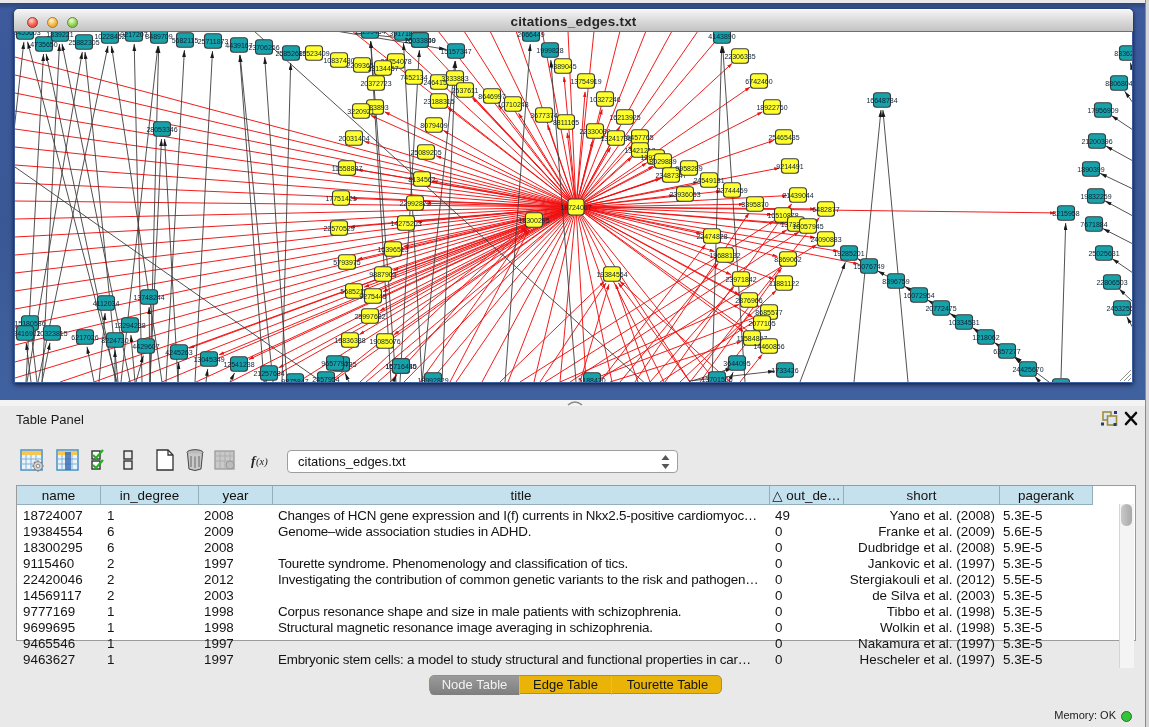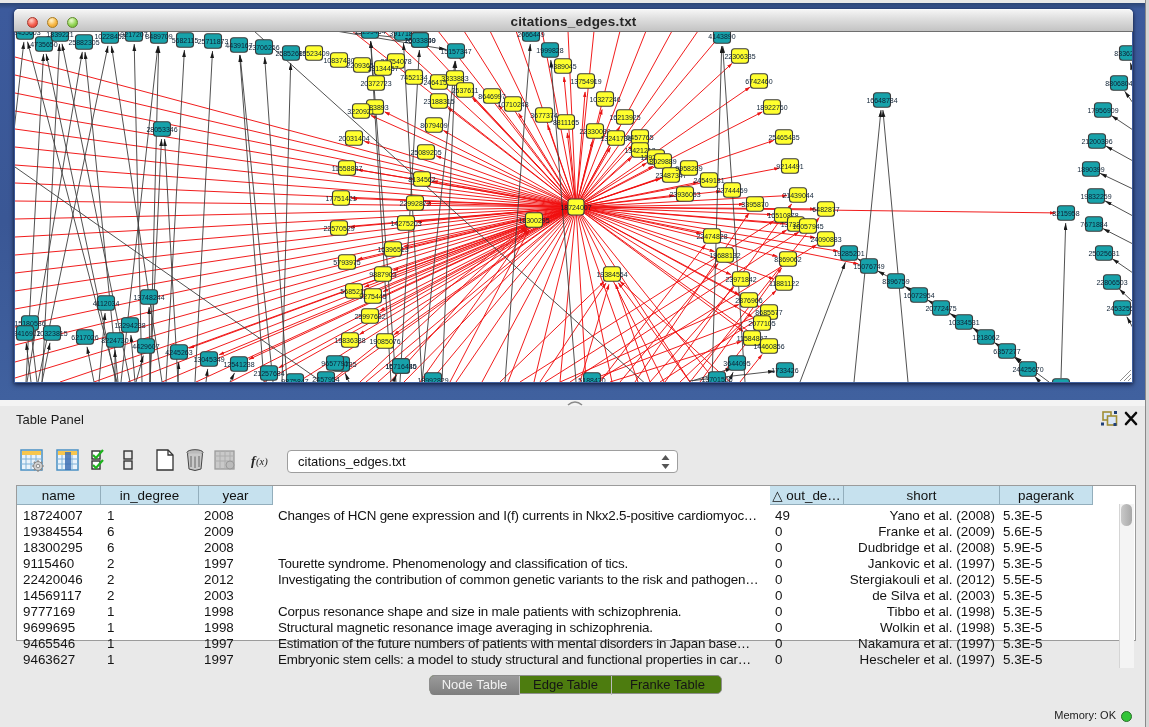--- a/index.html
+++ b/index.html
@@ -28,21 +28,21 @@
 .row span { position:absolute; top:1px; white-space:nowrap; }
 .row span.ra { text-align:right; }
 
 #sbtrack { position:absolute; right:1px; top:18px; width:15px; height:164px; background:#f4f4f4; border-left:1px solid #d5d5d5; }
 #sbthumb { position:absolute; right:2px; top:0px; width:11px; height:22px; background:linear-gradient(90deg,#c9c9c9,#a8a8a8); border-radius:6px; }
 
 #combo { position:absolute; left:287px; top:50px; width:391px; height:23px; background:#fff; border:1px solid #9e9e9e; border-radius:4px;
   font-size:13px; color:#111; line-height:21px; padding-left:10px; }
 
 #tabs { position:absolute; left:429px; top:275px; width:293px; height:19px; border:1px solid #8e8e8e; border-radius:5px;
-  background:#4d7c0f; font-size:13px; color:#151515; }
+  background:#eab308; font-size:13px; color:#151515; }
 .seg { position:absolute; top:0; height:19px; text-align:center; line-height:18px; }
 #seg1 { left:0; width:89px; background:linear-gradient(#9a9a9a,#7e7e7e); color:#f2f2f2; border-radius:4px 0 0 4px; }
 #seg2 { left:89px; width:92px; border-left:1px solid #bbb;text-align:center; }
 #seg3 { left:181px; width:112px; border-left:1px solid #bbb; }
 #mem { position:absolute; right:29px; top:309px; font-size:11px; color:#222; }
 #memdot { position:absolute; left:1121px; top:311px; width:11px; height:11px; border-radius:50%; background:#32c537; border:1px solid #2b6e2b; }
 </style></head>
 <body>
 <div id="stage">
 <div id="gwrap">
@@ -660,36 +660,38 @@
   <div id="combo">citations_edges.txt
     <svg class="abs" style="right:6px;top:3px" width="11" height="16">
       <path d="M5.5 1 L9.5 6 H1.5 Z" fill="#555"></path>
           <path d="M5.5 15 L9.5 10 H1.5 Z" fill="#555"></path>
     </svg>
   </div>
   <div id="tbl">
     <div class="hcell" style="left:0; width:84px">name</div>
     <div class="hcell" style="left:84px; width:98px">in_degree</div>
     <div class="hcell" style="left:182px; width:74px">year</div>
+    <div class="hcell" style="left:256px; width:497px">title</div>
     <div class="hcell" style="left:753px; width:74px">△ out_de…</div>
     <div class="hcell" style="left:827px; width:156px">short</div>
     <div class="hcell" style="left:983px; width:93px">pagerank</div>
     <div class="row" style="top:21px">
 <span style="left:6px">18724007</span>
           <span style="left:90px">1</span>
           <span style="left:187px">2008</span>
           <span style="left:261px;width:494px;overflow:hidden;letter-spacing:-0.22px">Changes of HCN gene expression and I(f) currents in Nkx2.5-positive cardiomyoc…</span>
           <span style="left:758px">49</span>
           <span class="ra" style="left:770px;width:208px">Yano et al. (2008)</span>
           <span style="left:986px">5.3E-5</span>
         </div>
 <div class="row" style="top:37px">
 <span style="left:6px">19384554</span>
           <span style="left:90px">6</span>
           <span style="left:187px">2009</span>
+          <span style="left:261px;width:494px;overflow:hidden;letter-spacing:-0.22px">Genome–wide association studies in ADHD.</span>
           <span style="left:758px">0</span>
           <span class="ra" style="left:770px;width:208px">Franke et al. (2009)</span>
           <span style="left:986px">5.6E-5</span>
         </div>
 <div class="row" style="top:53px">
 <span style="left:6px">18300295</span>
           <span style="left:90px">6</span>
           <span style="left:187px">2008</span>
           <span style="left:758px">0</span>
           <span class="ra" style="left:770px;width:208px">Dudbridge et al. (2008)</span>
@@ -736,38 +738,37 @@
           <span style="left:187px">1998</span>
           <span style="left:261px;width:494px;overflow:hidden;letter-spacing:-0.22px">Structural magnetic resonance image averaging in schizophrenia.</span>
           <span style="left:758px">0</span>
           <span class="ra" style="left:770px;width:208px">Wolkin et al. (1998)</span>
           <span style="left:986px">5.3E-5</span>
         </div>
 <div class="row" style="top:149px">
 <span style="left:6px">9465546</span>
           <span style="left:90px">1</span>
           <span style="left:187px">1997</span>
-          <span style="left:261px;width:494px;overflow:hidden;letter-spacing:-0.22px">Estimation of the future numbers of patients with mental disorders in Japan base…</span>
           <span style="left:758px">0</span>
           <span class="ra" style="left:770px;width:208px">Nakamura et al. (1997)</span>
           <span style="left:986px">5.3E-5</span>
         </div>
 <div class="row" style="top:165px">
 <span style="left:6px">9463627</span>
           <span style="left:90px">1</span>
           <span style="left:187px">1997</span>
           <span style="left:261px;width:494px;overflow:hidden;letter-spacing:-0.22px">Embryonic stem cells: a model to study structural and functional properties in car…</span>
           <span style="left:758px">0</span>
           <span class="ra" style="left:770px;width:208px">Hescheler et al. (1997)</span>
           <span style="left:986px">5.3E-5</span>
         </div>
     <div id="sbtrack">
           <div id="sbthumb"></div>
         </div>
   </div>
   <div id="tabs">
     <div class="seg" id="seg1">Node Table</div>
     <div class="seg" id="seg2">Edge Table</div>
-    <div class="seg" id="seg3">Franke Table</div>
+    <div class="seg" id="seg3">Tourette Table</div>
   </div>
   <div id="mem">Memory: OK</div>
   <div id="memdot"></div>
 </div>
 </div>
 </body></html>

